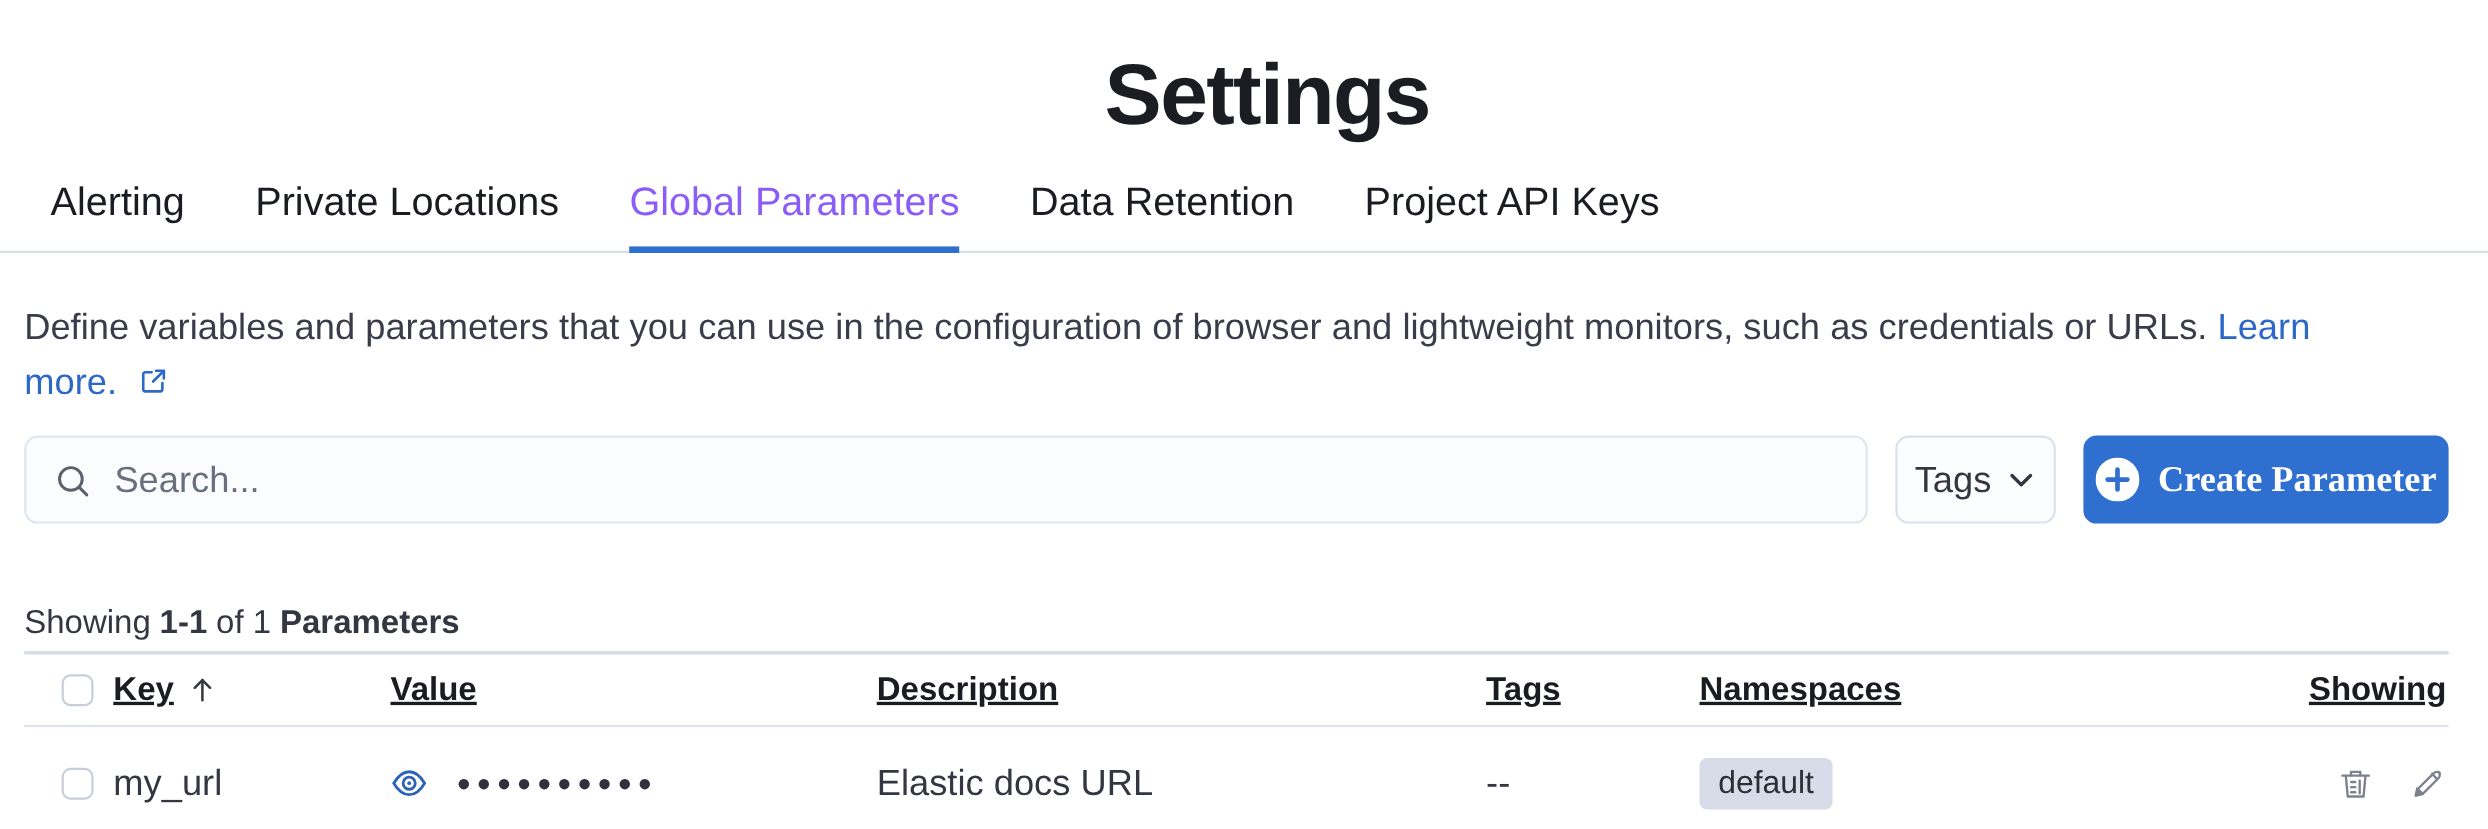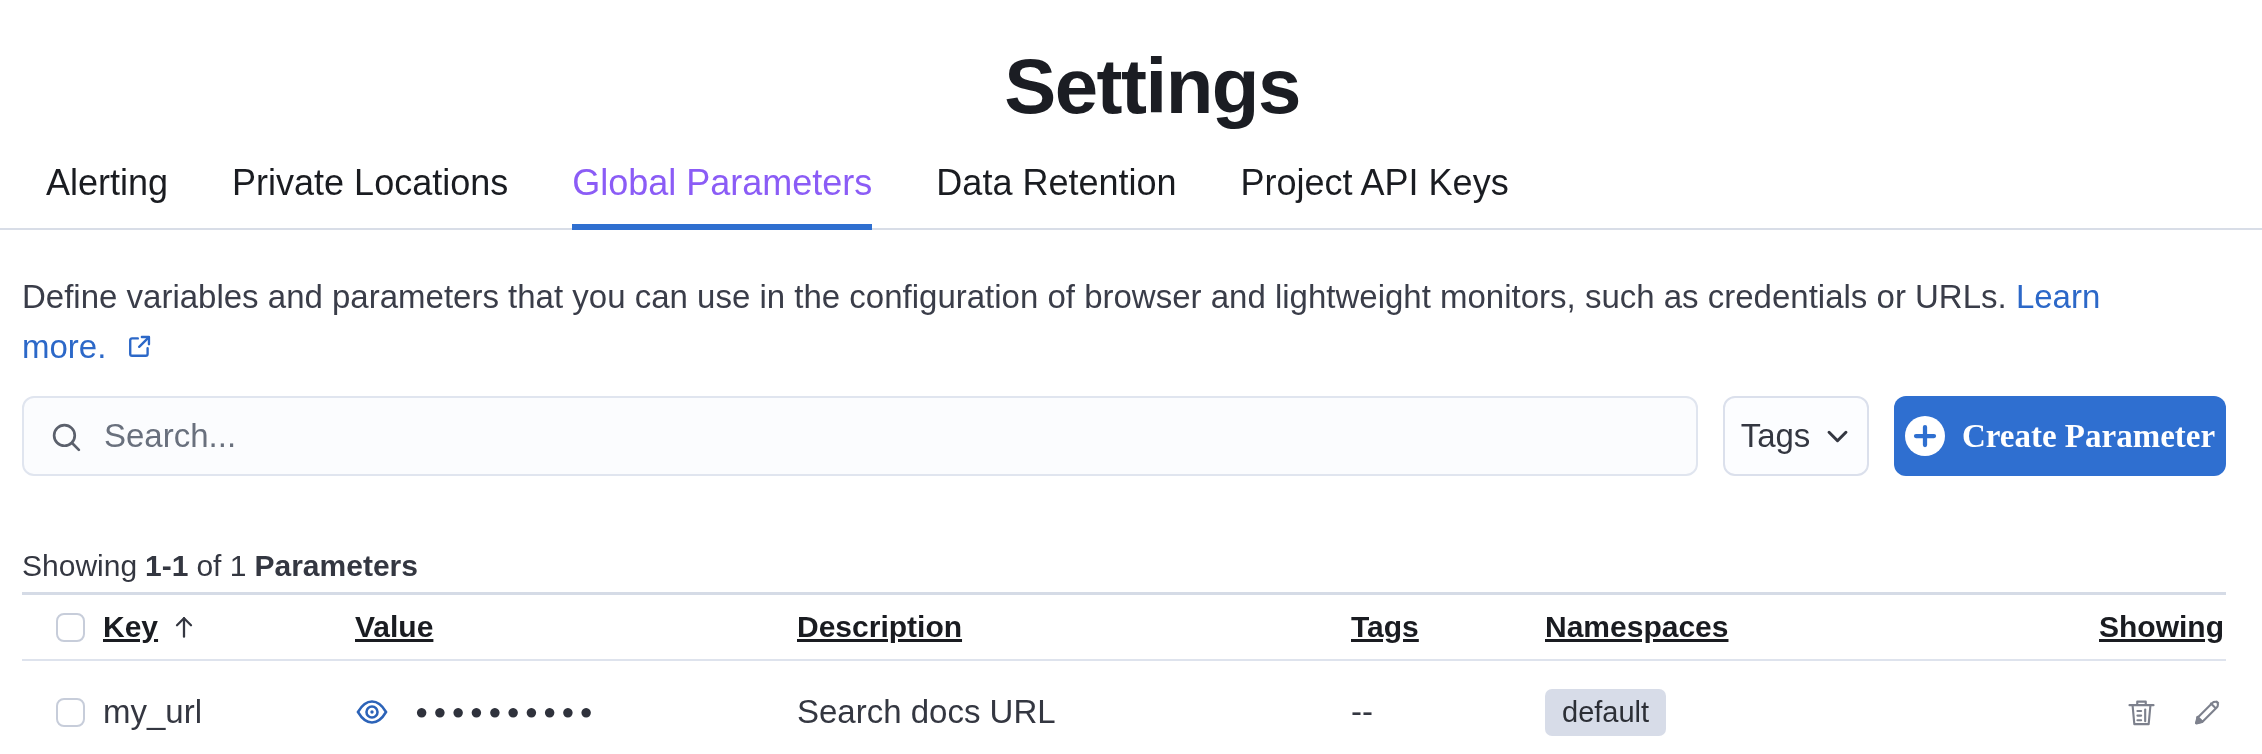--- a/index.html
+++ b/index.html
@@ -176,21 +176,21 @@
     <div class="cell value-cell">
       <button class="eye-btn">
         <svg viewBox="0 0 16 16" fill="none" stroke="currentColor" stroke-width="1.2">
           <path d="M1.4 8C3.4 4.6 5.5 3.1 8 3.1S12.6 4.6 14.6 8c-2 3.4-4.1 4.9-6.6 4.9S3.4 11.4 1.4 8Z"></path>
           <circle cx="8" cy="8" r="2.6"></circle>
           <circle cx="8" cy="8" r="0.8" fill="currentColor" stroke="none"></circle>
         </svg>
       </button>
       <span class="masked">●●●●●●●●●●</span>
     </div>
-    <div class="cell">Search docs URL</div>
+    <div class="cell">Elastic docs URL</div>
     <div class="cell">--</div>
     <div class="cell">
       <span class="badge">default</span>
     </div>
     <div class="cell actions">
       <button class="action-btn">
         <svg viewBox="0 0 16 16" fill="none" stroke="currentColor" stroke-width="1.1" stroke-linecap="round" stroke-linejoin="round">
           <path d="M1.8 4.2h12.4"></path>
           <path d="M5.8 4V2.4h4.4V4"></path>
           <path d="M3.4 4.4 4.3 14h7.4l.9-9.6"></path>

